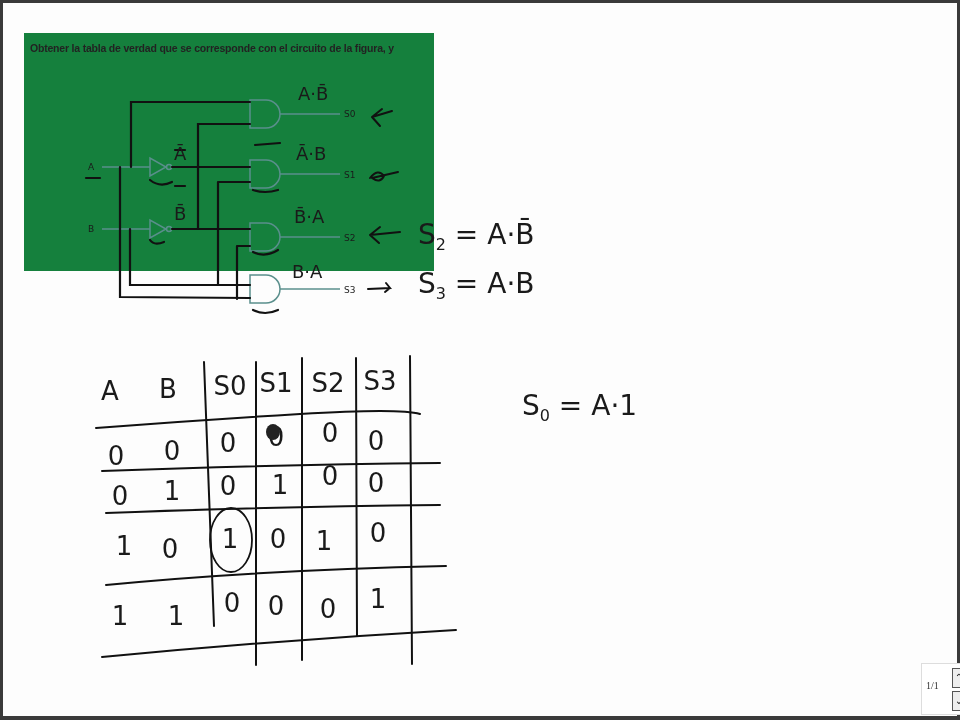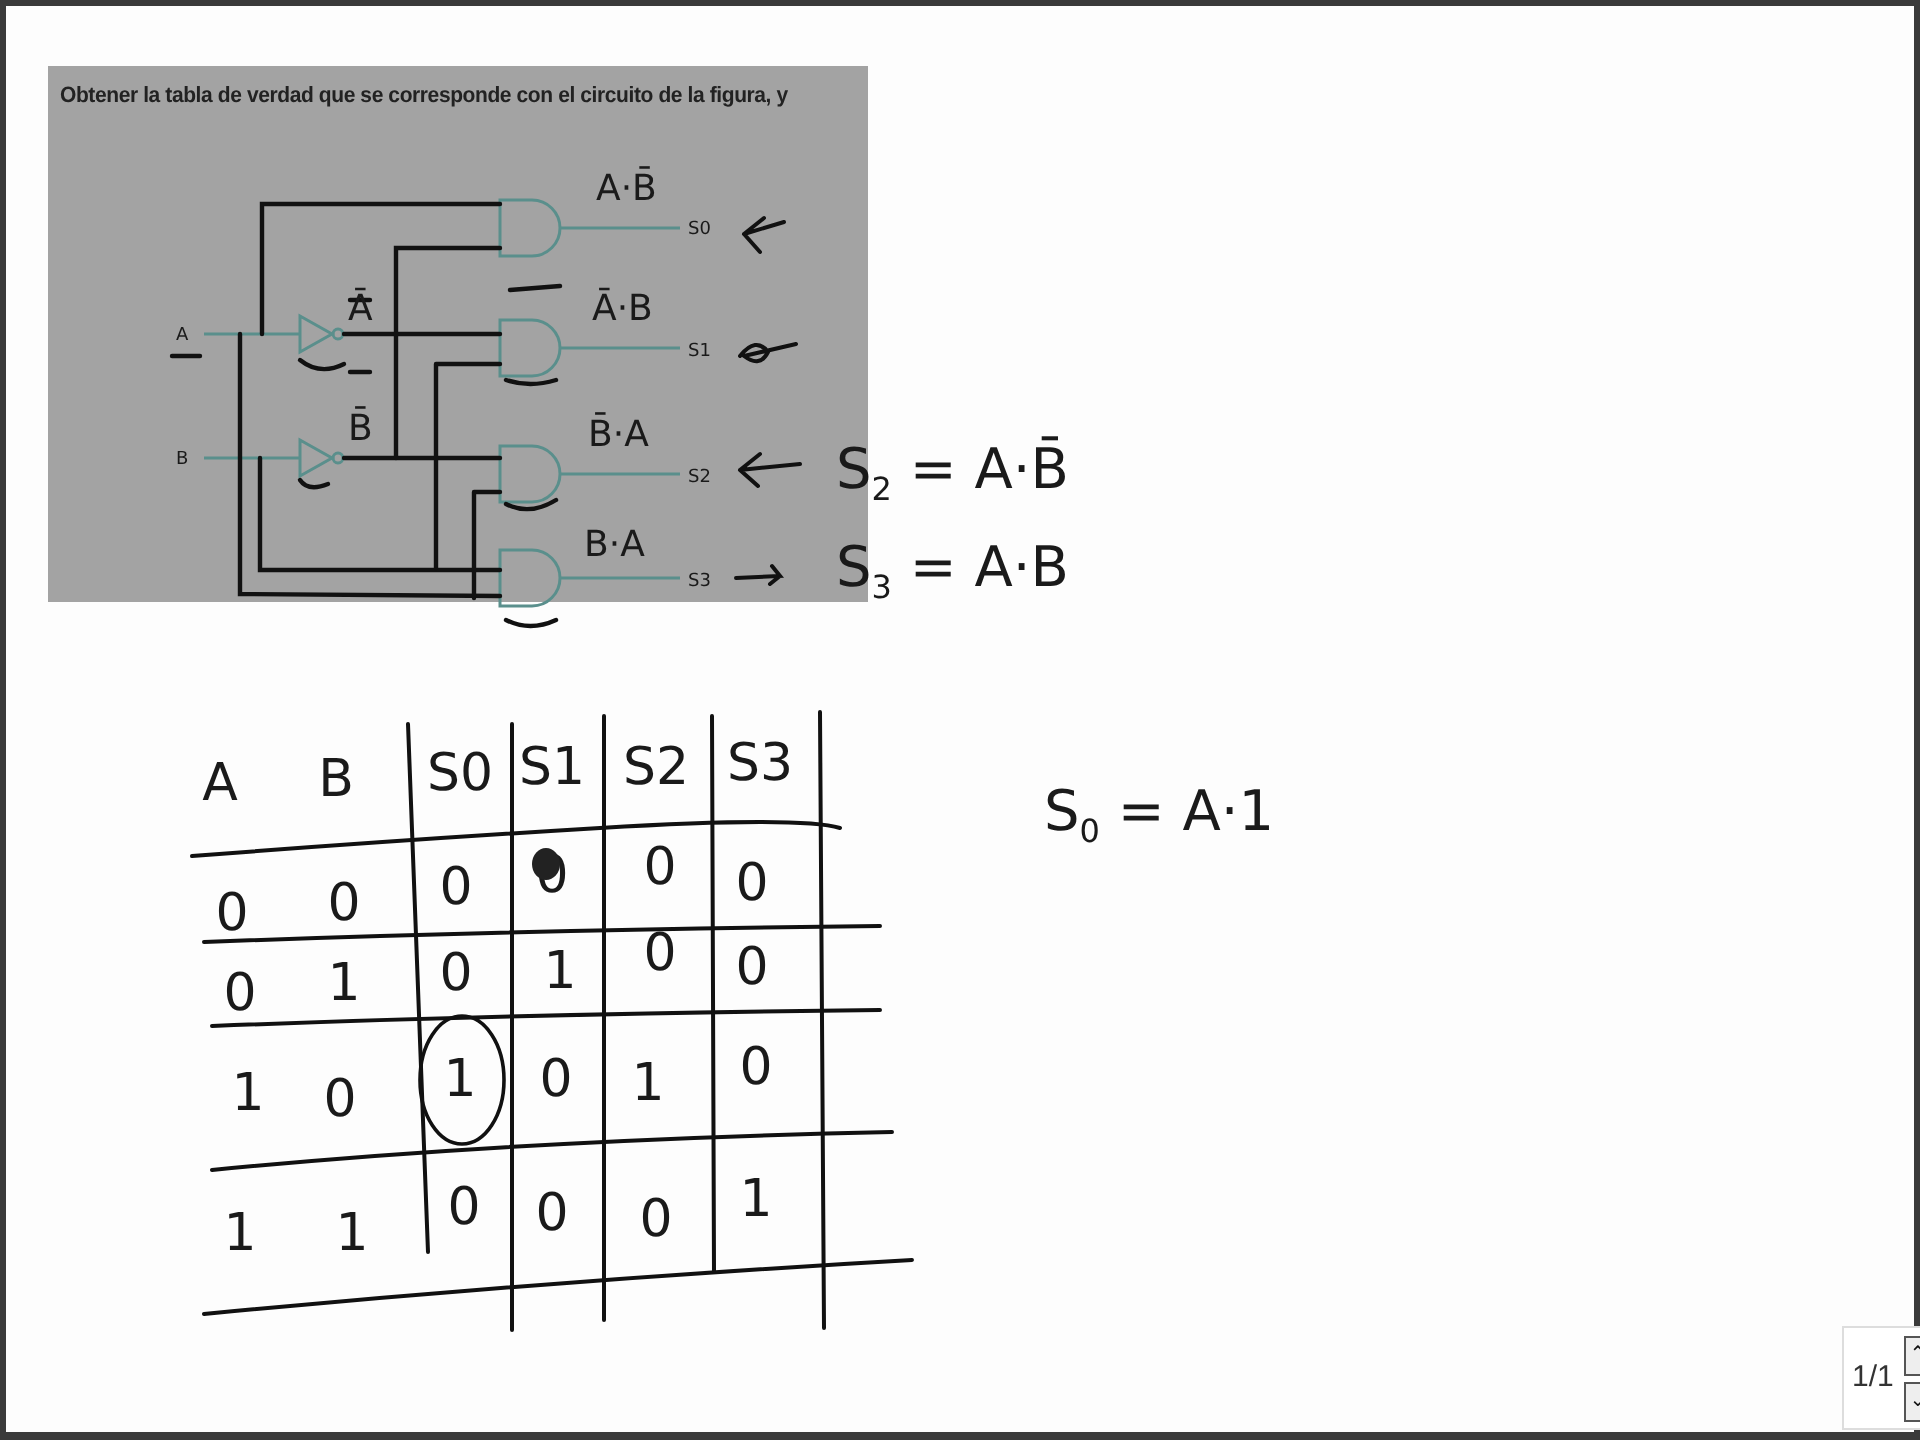--- a/index.html
+++ b/index.html
@@ -1,23 +1,23 @@
 <!DOCTYPE html>
 <html><head>
 <meta charset="utf-8">
 <style>
   html, body { margin:0; padding:0; }
   body { width:960px; height:720px; background:#3a3a3a; position:relative; overflow:hidden; font-family:"Liberation Sans", sans-serif; }
   .frame { position:absolute; left:3px; top:3px; width:954px; height:713px; background:#fdfdfd; }
-  .problem { position:absolute; left:21px; top:30px; width:410px; height:268px; background:#a3a3a3; }
+  .problem { position:absolute; left:21px; top:30px; width:410px; height:238px; background:#15803d; }
   .problem-text { position:absolute; left:6px; top:8px; width:400px; font-size:10.5px; font-weight:bold; line-height:14px; color:#222; letter-spacing:-0.2px; transform:scaleY(1.05); }
   svg { position:absolute; left:0; top:0; }
   .hand { font-family:"DejaVu Sans", sans-serif; fill:#1a1a1a; }
   .pager { position:absolute; left:918px; top:660px; width:40px; height:50px; background:#fff; border:1px solid #ddd; border-right:none; }
-  .pager-count { position:absolute; left:4px; top:16px; font-size:15px; color:#333; }
+  .pager-count { position:absolute; left:4px; top:16px; font-size:10px; color:#333;font-family:Liberation Serif, serif; }
   .pager-btn { position:absolute; left:30px; width:12px; height:18px; border:1px solid #555; background:#eee; font-size:10px; line-height:18px; text-align:center; color:#111; cursor:pointer; }
 </style>
 </head>
 <body>
 
 <div class="frame">
 
   <div class="problem">
     <div class="problem-text">
       <div>Obtener la tabla de verdad que se corresponde con el circuito de la figura, y</div>

